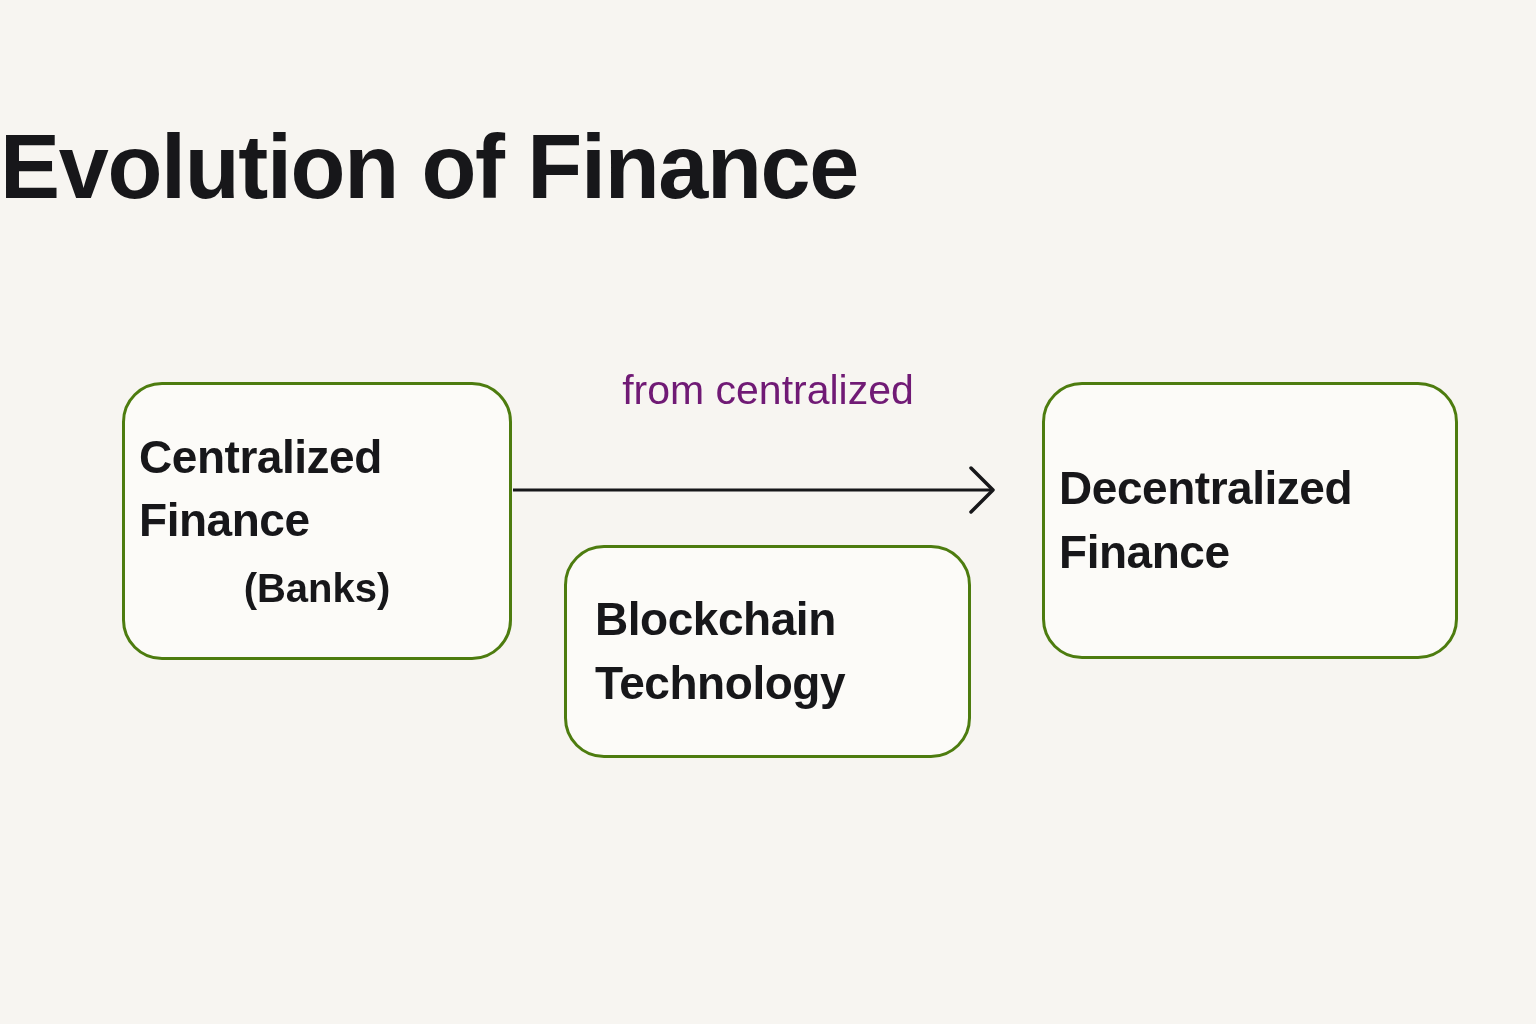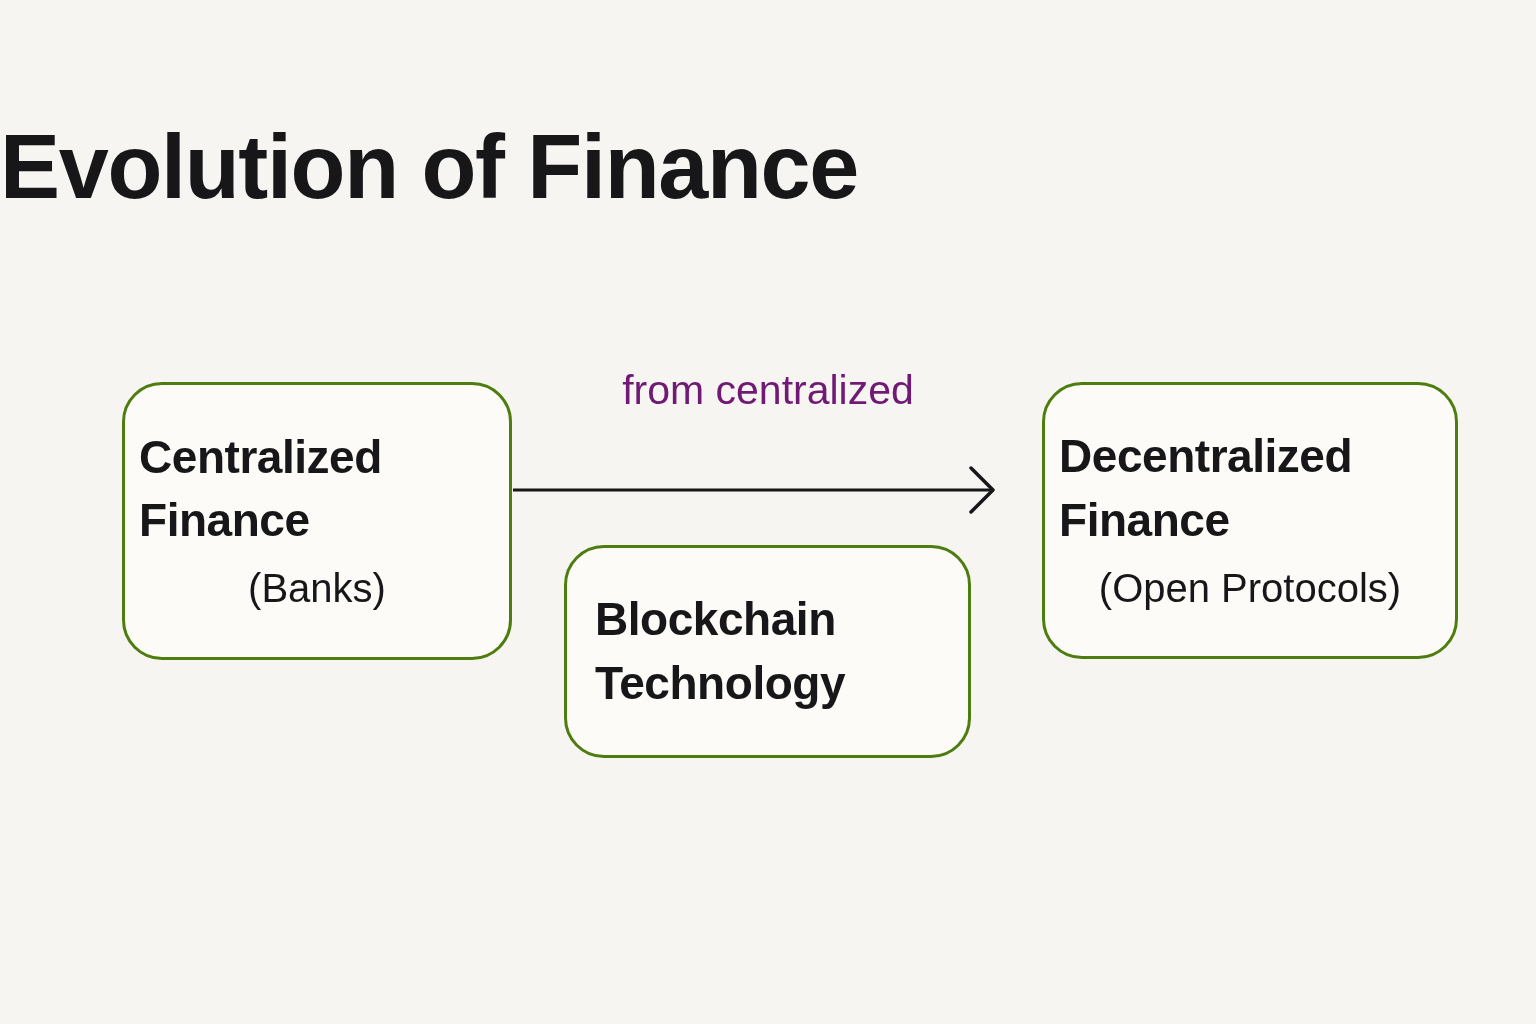--- a/index.html
+++ b/index.html
@@ -43,21 +43,21 @@
     padding: 10px 14px;
   }
   .node-title {
     font-size: 46px;
     font-weight: 700;
     line-height: 1.38;
     letter-spacing: -0.01em;
   }
   .node-subtitle {
     font-size: 40px;
-    font-weight: 400;
+    font-weight: 700;
     line-height: 1.4;
     margin-top: 8px;
   }
   .node-cefi  { left: 122px; top: 382px; width: 390px; height: 278px; }
   .node-chain { left: 564px; top: 545px; width: 407px; height: 213px; padding-left: 28px; }
   .node-defi  { left: 1042px; top: 382px; width: 416px; height: 277px; }
 
   .arrow-svg {
     position: absolute;
     left: 0;
@@ -97,17 +97,16 @@
     <div class="node-title">Centralized Finance</div>
     <div class="node-subtitle">(Banks)</div>
   </div>
 
   <div class="node node-chain">
     <div class="node-title">Blockchain Technology</div>
   </div>
 
   <div class="node node-defi">
     <div class="node-title">Decentralized Finance</div>
-    <div class="node-subtitle">(Open Protocols)</div>
   </div>
 
 
 </div>
 
 </body></html>

